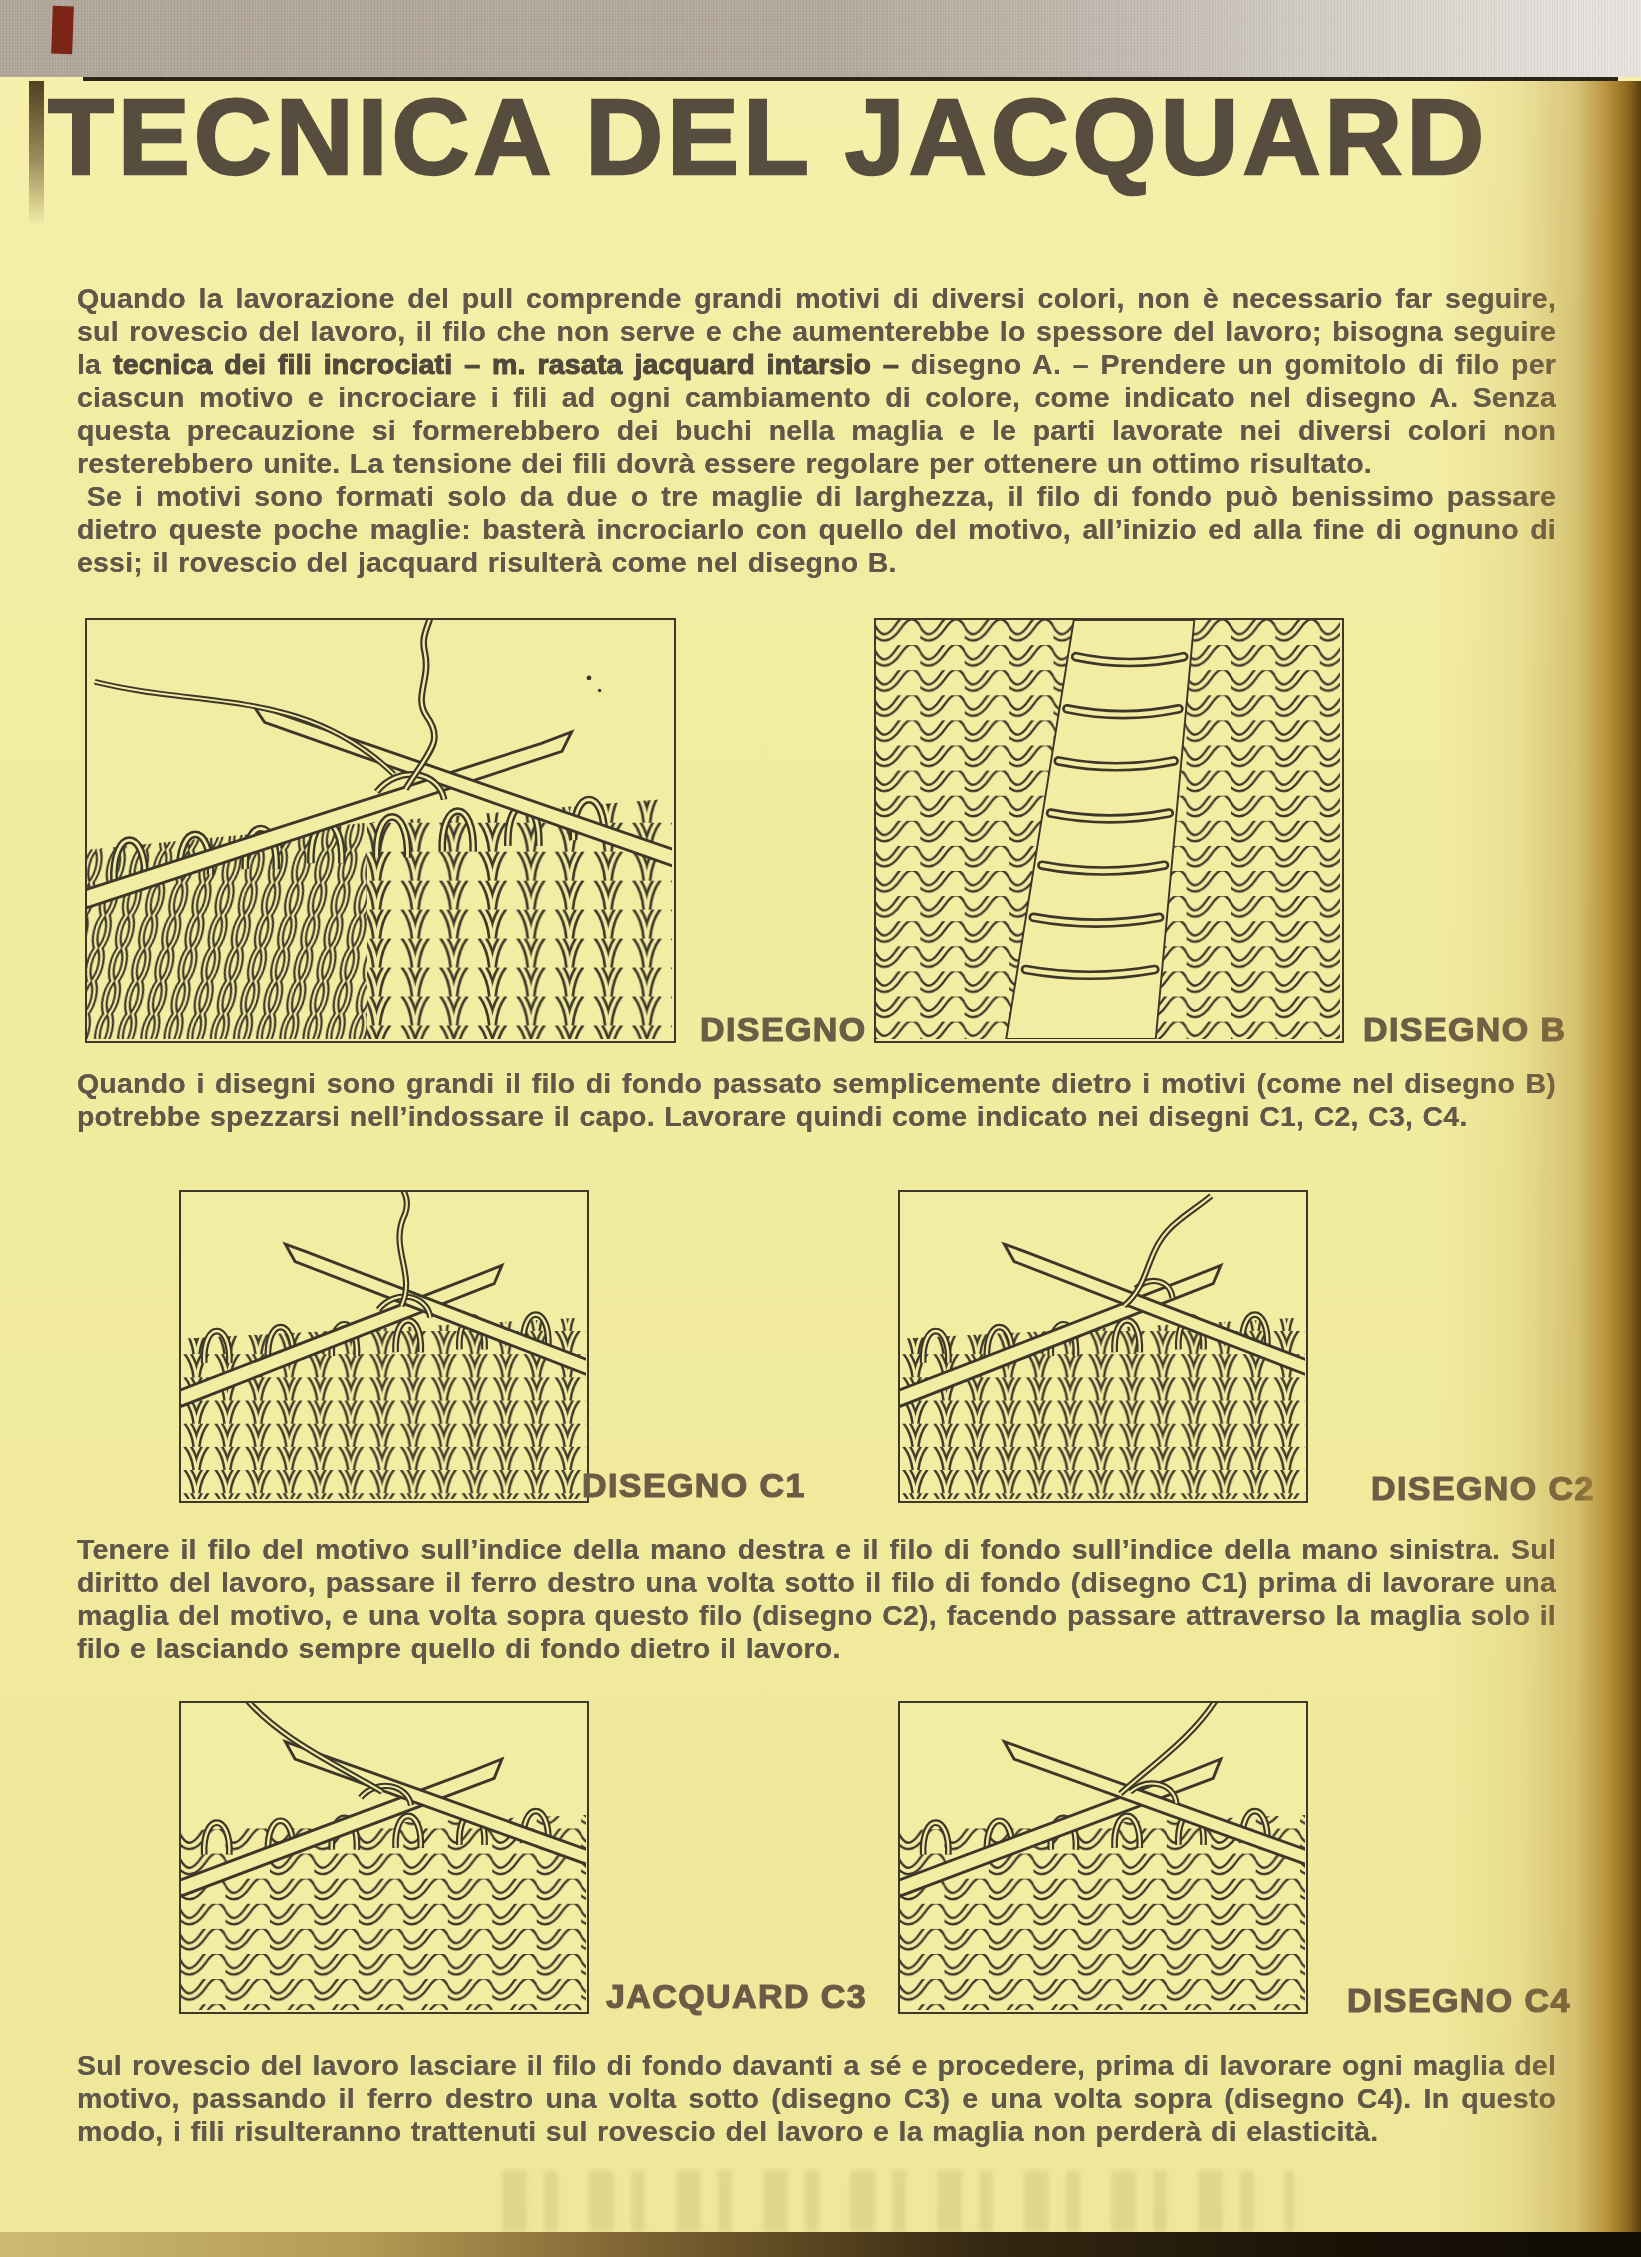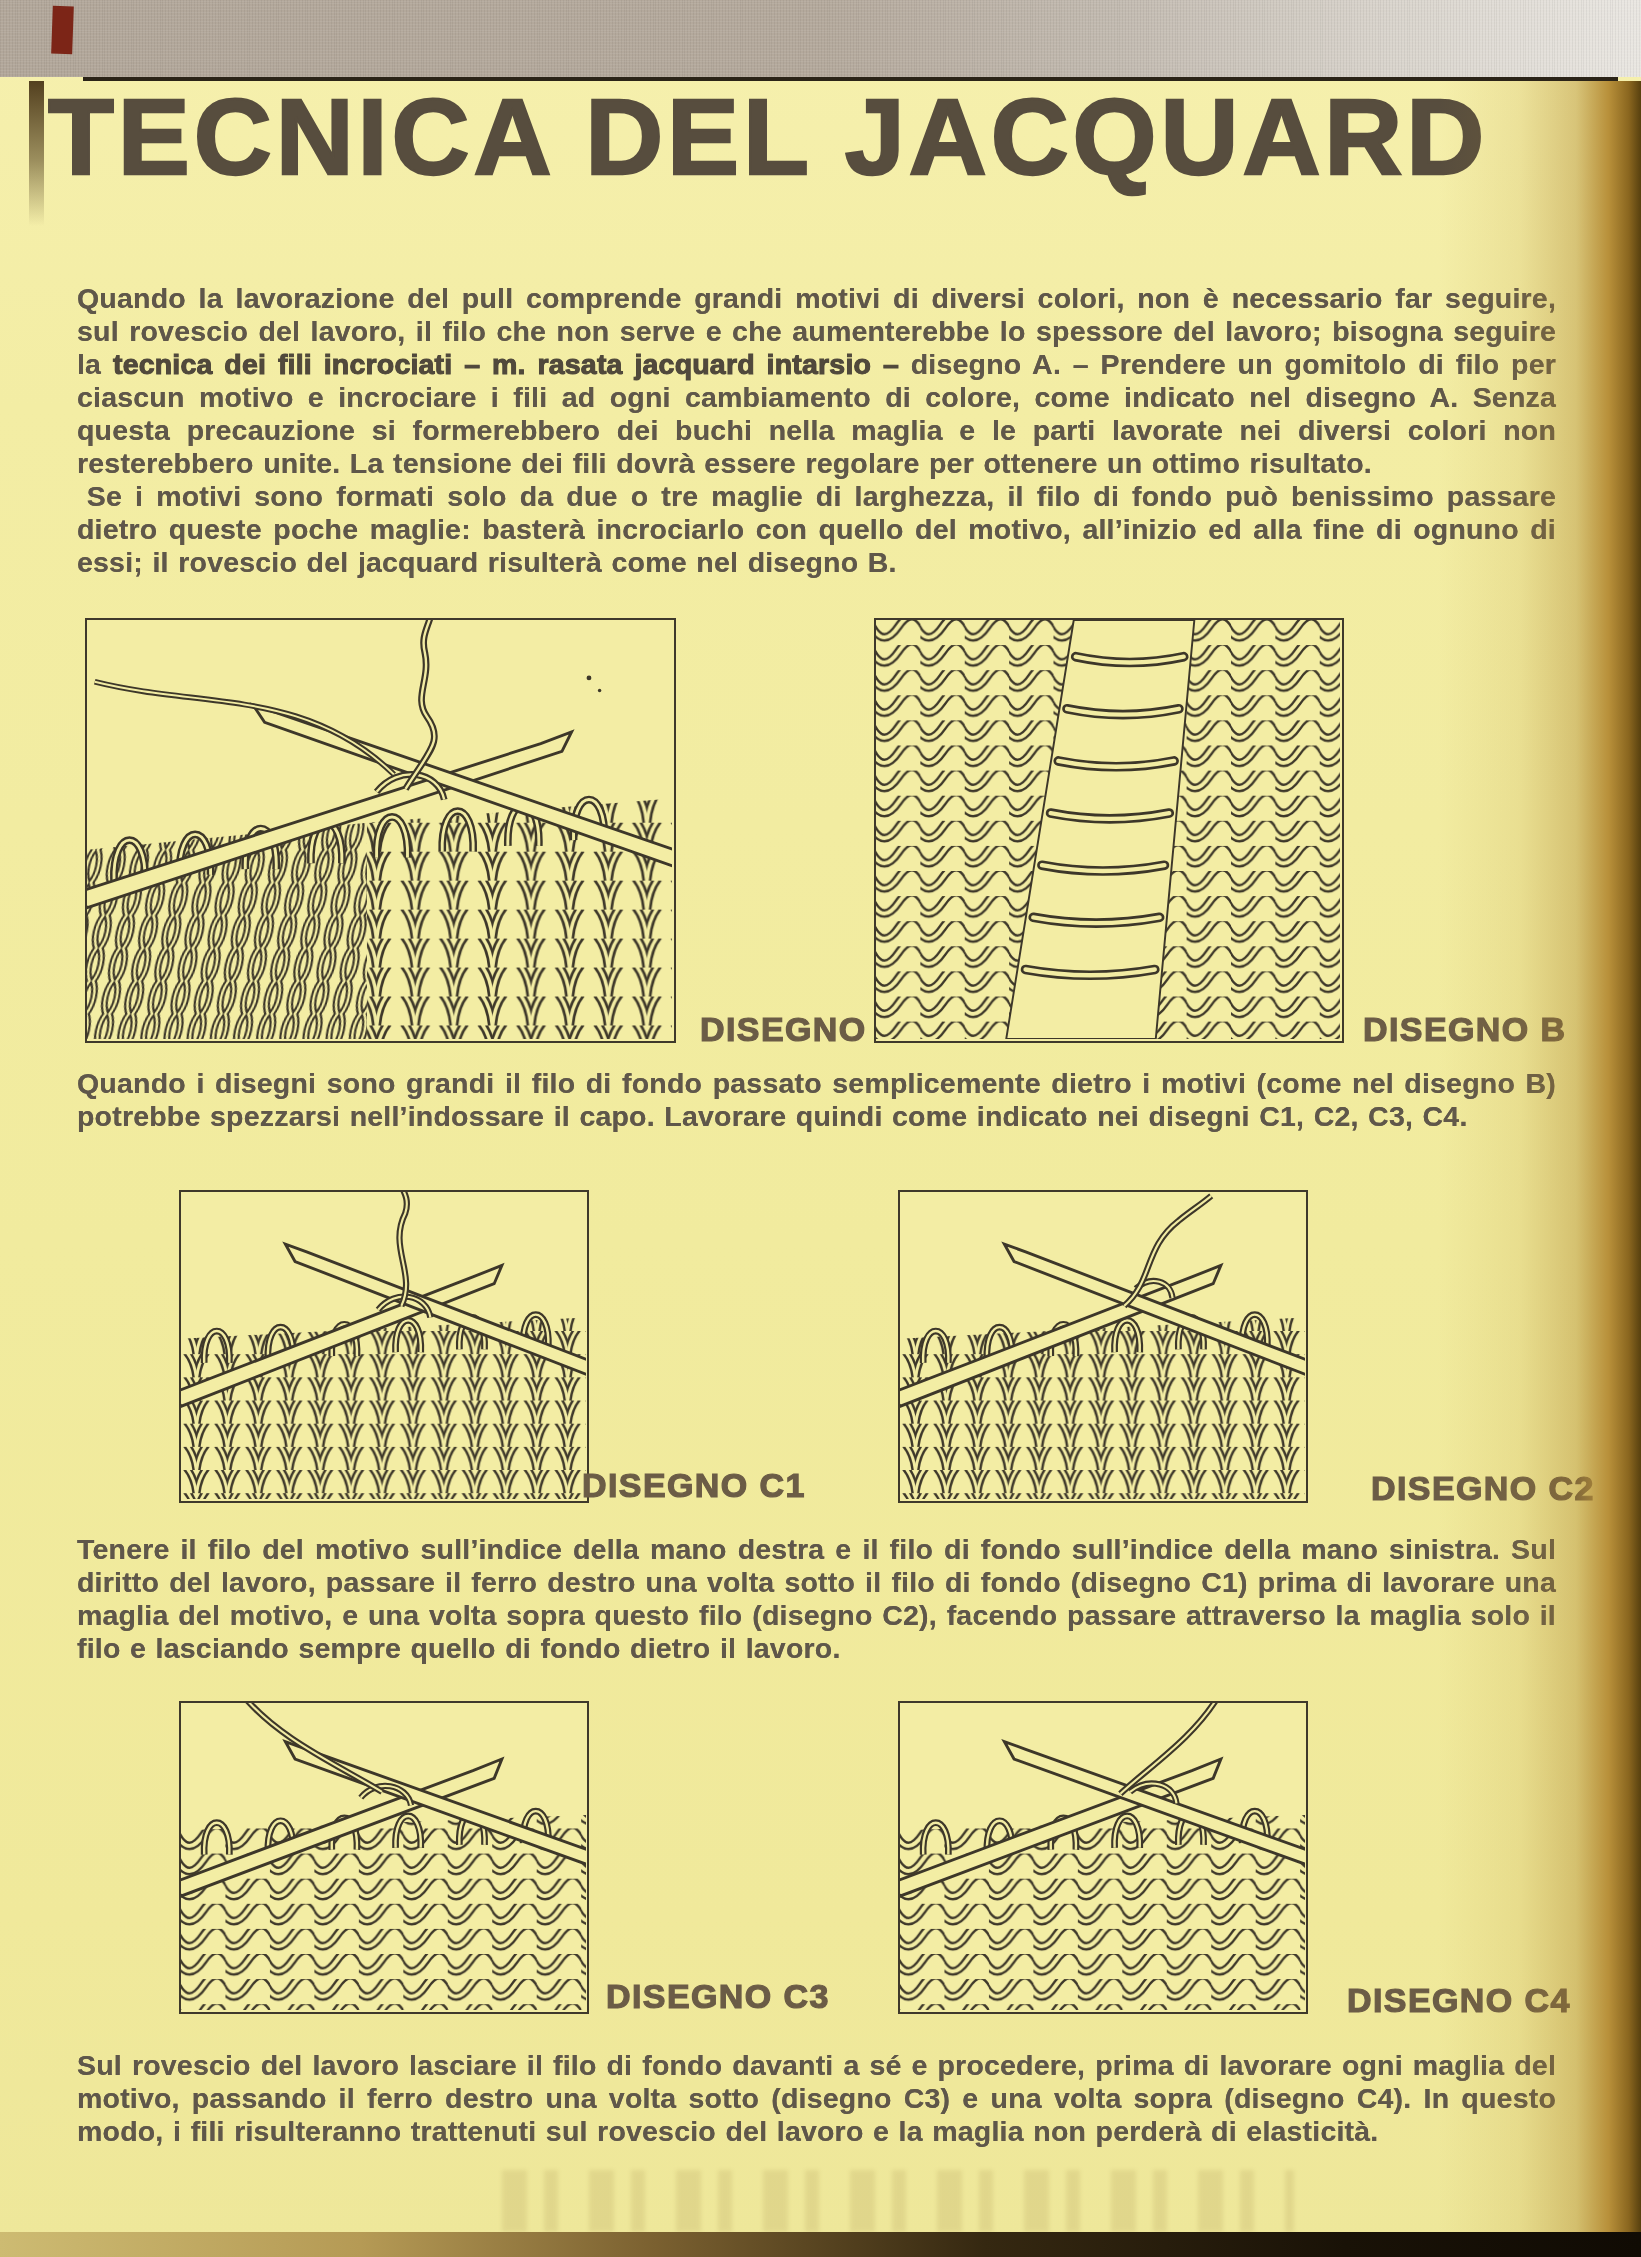--- a/index.html
+++ b/index.html
@@ -218,21 +218,21 @@
       <use href="#lps" transform="translate(288,127)"></use>
       <use href="#lps" transform="translate(354,125)"></use>
       <polygon points="-8,186 302,70 332,58 324,78 0,200" fill="#f3eda4" stroke="#3d3729" stroke-width="3"></polygon>
       <polygon points="426,154 130,48 108,40 118,58 422,168" fill="#f3eda4" stroke="#3d3729" stroke-width="3"></polygon>
       <path d="M186,98 c16,-20 48,-14 52,8" fill="none" stroke="#3d3729" stroke-width="6.5"></path>
       <path d="M186,98 c16,-20 48,-14 52,8" fill="none" stroke="#f2eca3" stroke-width="2.2"></path>
       <path d="M64,-8 C100,36 158,62 208,92" fill="none" stroke="#3d3729" stroke-width="6.5"></path>
       <path d="M64,-8 C100,36 158,62 208,92" fill="none" stroke="#f2eca3" stroke-width="2.2"></path>
     </svg>
   </div>
-  <div class="fig-label" style="left:606px;top:1977px">DISEGNO C3</div>
+  <div class="fig-label" style="left:606px;top:1977px">JACQUARD C3</div>
 
   <div class="fig" style="left:898px;top:1701px;width:410px;height:313px">
     <svg viewBox="0 0 419 318" width="405" height="307" preserveAspectRatio="none">
       <polygon points="0,132 419,116 419,318 0,318" fill="url(#pp)"></polygon>
       <use href="#lps" transform="translate(24,137)"></use>
       <use href="#lps" transform="translate(90,135)"></use>
       <use href="#lps" transform="translate(156,132)"></use>
       <use href="#lps" transform="translate(222,130)"></use>
       <use href="#lps" transform="translate(288,127)"></use>
       <use href="#lps" transform="translate(354,125)"></use>

